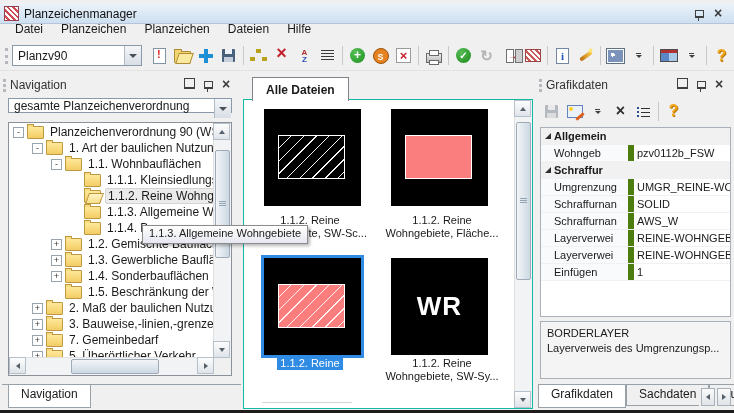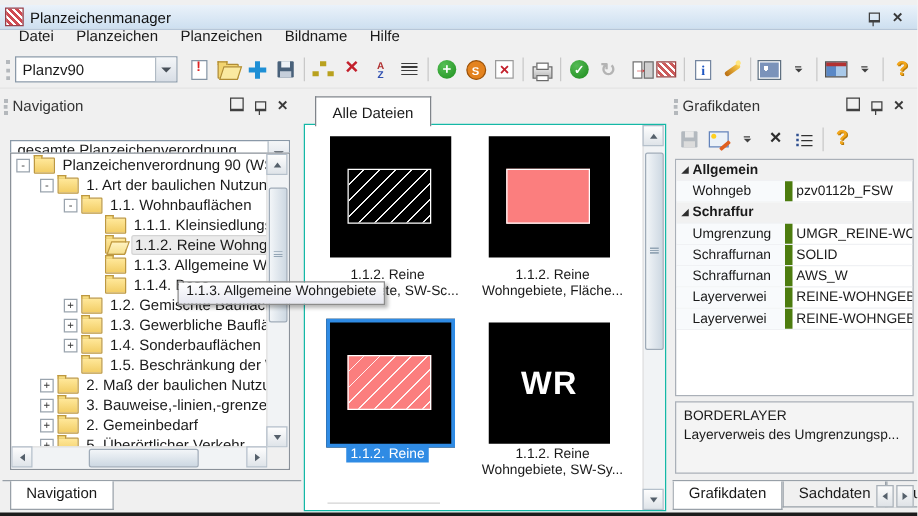--- a/index.html
+++ b/index.html
@@ -95,21 +95,21 @@
 
   
   .phead{position:absolute;height:22px;display:flex;align-items:center;color:#333}
   .phead .grip{height:13px}
   .phead .hicons{margin-left:auto;display:flex;align-items:center;gap:9px;padding-right:6px}
   .floatbox{width:9px;height:8px;border:1px solid #404040;border-bottom-width:2px;display:inline-block}
   #navheader{left:2px;top:74px;width:236px}
   #rheader{left:538px;top:74px;width:193px}
 
   
-  #navcombo{position:absolute;left:8px;top:112px;width:224px;height:15px}
+  #navcombo{position:absolute;left:8px;top:98px;width:224px;height:15px}
   #treebox{position:absolute;left:8px;top:122px;width:224px;height:254px;background:#fff;
     border:1px solid #8a9199;box-sizing:border-box;overflow:hidden}
   #tree{position:absolute;left:0;top:1px;right:17px;bottom:17px;overflow:hidden}
   .trow{height:16px;display:flex;align-items:center;white-space:nowrap}
   .exp{width:11px;height:11px;box-sizing:border-box;border:1px solid #9aa4ae;background:#fff;
     flex:none;margin-right:3px;text-align:center;font-size:9px;line-height:8px;color:#3a3a3a}
   .exp-none{visibility:hidden}
   .exp-minus::after{content:"-"}
   .exp-plus::after{content:"+"}
   .fold{width:15px;height:11px;background:linear-gradient(#ffe89a,#f2cd65);border:1px solid #bd9840;
@@ -143,21 +143,21 @@
   #rtabs{left:538px;top:384px;width:196px;overflow:hidden}
   .btab{height:21px;padding:2px 12px 0 12px;background:#f0f0f0;border:1px solid #98a0a8;border-top:none;
     box-sizing:border-box;white-space:nowrap;flex:none}
   .btab.active{background:#fff;height:23px}
   .rtab-arrows{position:absolute;right:3px;top:3px;display:flex;gap:2px;background:#f0f0f0;padding-left:2px}
   .rtab-btn{width:14px;height:18px;background:linear-gradient(#fbfbfb,#dfe3e7);border:1px solid #a8b0b8;
     box-sizing:border-box;display:flex;align-items:center;justify-content:center}
 
   
   #alletab{position:absolute;left:252px;top:77px;height:23px;padding:0 13px;background:#fff;
-    border:1px solid #7f848a;border-bottom:none;display:flex;align-items:center;font-weight:normal;z-index:3}
+    border:1px solid #7f848a;border-bottom:none;display:flex;align-items:center;font-weight:bold;z-index:3}
   #filesbox{position:absolute;left:243px;top:99px;width:290px;height:310px;background:#fff;
     border:1px solid #14b8a6;box-sizing:border-box;z-index:2}
   #filesgrid{position:absolute;left:0;top:0;right:17px;bottom:0;overflow:hidden}
   .fcell{position:absolute;width:132px}
   .thumb{position:absolute;background:#000;width:97px;height:97px}
   .thumb .inner{position:absolute;left:14px;top:26px;width:67px;height:44px;border:1px solid #fff;box-sizing:border-box}
   .t-hatch-white .inner{background:repeating-linear-gradient(135deg,transparent 0 8px,rgba(255,255,255,.95) 8px 9px)}
   .t-solid-pink .inner{background:#fb7e7e}
   .t-hatch-pink .inner{background:repeating-linear-gradient(135deg,transparent 0 8px,rgba(255,255,255,.9) 8px 9px),#fb7e7e}
   .t-text{display:flex;align-items:center;justify-content:center;color:#fff;font-weight:bold;font-size:26px;letter-spacing:1px}
@@ -203,21 +203,21 @@
     <span class="cap-icons">
       <span><span class="pin"></span></span>
       <span class="xch"></span>
     </span>
   </div>
 
   <div id="menubar">
       <div class="menu-item">Datei</div>
       <div class="menu-item">Planzeichen</div>
       <div class="menu-item">Planzeichen</div>
-      <div class="menu-item">Bildname</div>
+      <div class="menu-item">Dateien</div>
       <div class="menu-item">Hilfe</div>
     </div>
 
   <div id="toolbar">
     <span class="grip"></span>
     <div class="combo">
       <span>Planzv90</span>
       <span class="cbtn">
           <span class="darr"></span>
         </span>
@@ -381,21 +381,21 @@
           <span class="tlabel">2. Maß der baulichen Nutzung</span>
         </div>
         <div class="trow" style="padding-left: 23px;">
           <span class="exp exp-plus"></span>
           <span class="fold"></span>
           <span class="tlabel">3. Bauweise,-linien,-grenzen</span>
         </div>
         <div class="trow" style="padding-left: 23px;">
           <span class="exp exp-plus"></span>
           <span class="fold"></span>
-          <span class="tlabel">2. Gemeinbedarf</span>
+          <span class="tlabel">7. Gemeinbedarf</span>
         </div>
         <div class="trow" style="padding-left: 23px;">
           <span class="exp exp-plus"></span>
           <span class="fold"></span>
           <span class="tlabel">5. Überörtlicher Verkehr</span>
         </div>
       </div>
     <div class="sb-v">
       <div class="sb-btn" style="top:0;left:-1px">
           <span class="tri-up"></span>
@@ -526,20 +526,25 @@
       <div class="prow">
         <span class="gut"></span>
         <span class="plabel">Layerverwei</span>
         <span class="pvalue">REINE-WOHNGEBIET</span>
       </div>
       <div class="prow">
         <span class="gut"></span>
         <span class="plabel">Layerverwei</span>
         <span class="pvalue">REINE-WOHNGEBIET</span>
       </div>
+      <div class="prow">
+        <span class="gut"></span>
+        <span class="plabel">Einfügen</span>
+        <span class="pvalue">1</span>
+      </div>
     </div>
   <div id="descbox">
     <div>BORDERLAYER</div>
     <div>Layerverweis des Umgrenzungsp...</div>
   </div>
   <div class="tabstrip" id="rtabs">
     <div style="display:flex">
         <div class="btab active">Grafikdaten</div>
         <div class="btab">Sachdaten</div>
         <div class="btab">Suche</div>

